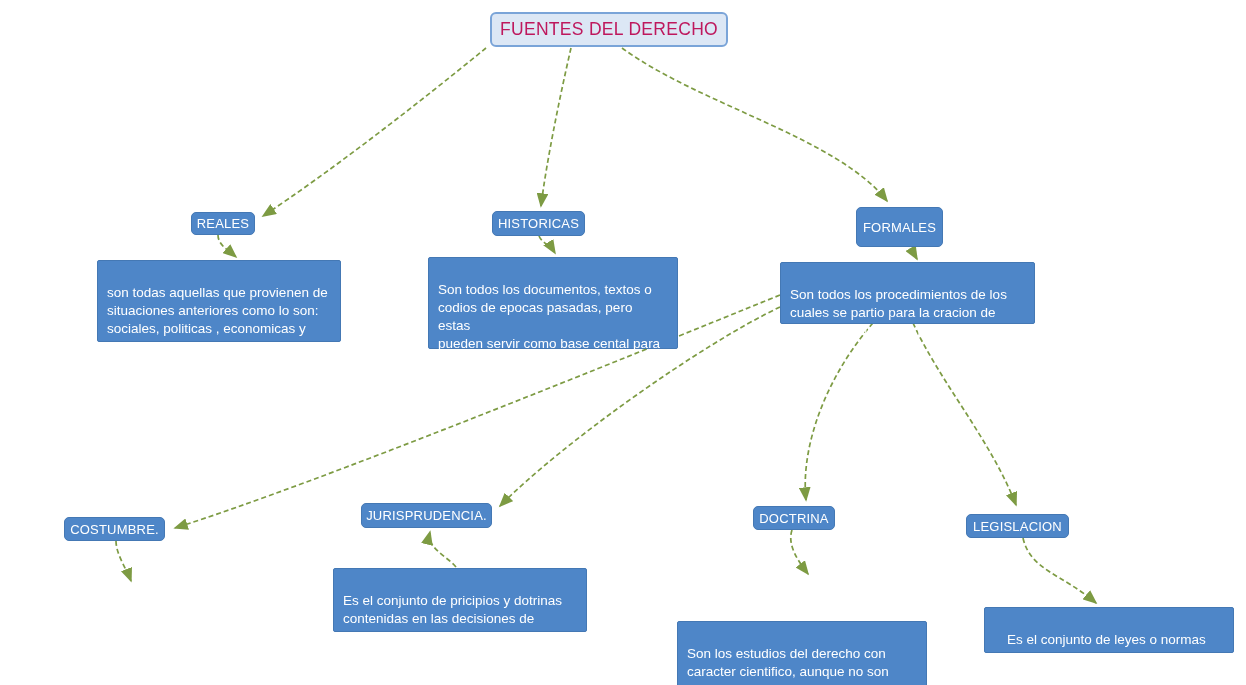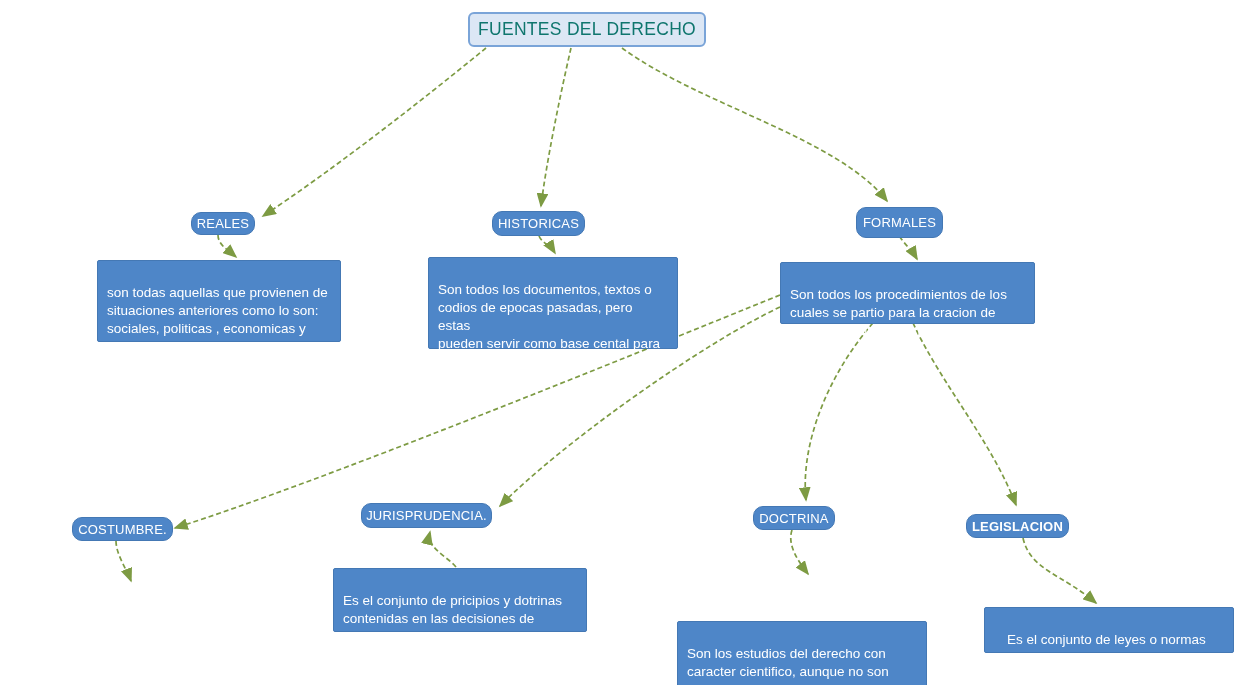--- a/index.html
+++ b/index.html
@@ -4,35 +4,35 @@
 <style>
   html,body{margin:0;padding:0;background:#ffffff;}
   .canvas{
     position:relative;width:1246px;height:685px;background:#ffffff;overflow:hidden;
     font-family:"Liberation Sans",sans-serif;
   }
   .edge-layer{position:absolute;left:0;top:0;width:1246px;height:685px;}
   .edge{fill:none;stroke:#7d9b43;stroke-width:1.7;stroke-dasharray:5 3;}
   .node{
     position:absolute;background:#4e86c8;color:#ffffff;border:1px solid #4478b4;
-    border-radius:10px;box-sizing:border-box;
+    border-radius:5px;box-sizing:border-box;
   }
   .label-node{
     display:flex;align-items:center;justify-content:center;
     font-size:13px;letter-spacing:.2px;white-space:nowrap;
   }
   .desc-node{
     font-size:13.5px;line-height:18px;padding:5px 9px;white-space:pre-line;
     border-radius:2px;
   }
   .title-node{
-    position:absolute;left:468px;top:12px;width:238px;height:35px;box-sizing:border-box;
+    position:absolute;left:490px;top:12px;width:238px;height:35px;box-sizing:border-box;
     background:#dce7f5;border:2px solid #7aa4d8;border-radius:6px;
     display:flex;align-items:center;justify-content:center;
-    color:#0f766e;font-size:17.5px;letter-spacing:.3px;
+    color:#be185d;font-size:17.5px;letter-spacing:.3px;
   }
 </style>
 </head>
 <body>
 
 <div class="canvas">
 
   <svg class="edge-layer" width="1246" height="685" viewBox="0 0 1246 685">
     <defs>
       <marker id="ah" markerWidth="9" markerHeight="7" refX="7.5" refY="3.5" orient="auto">
@@ -72,30 +72,30 @@
   <div class="node label-node" style="left:492px;top:211px;width:93px;height:25px;justify-content:center;">
     <span>HISTORICAS</span>
   </div>
   <div class="node desc-node" style="left:428px;top:257px;width:250px;height:92px;">
     <span>Son todos los documentos, textos o
 codios de epocas pasadas, pero estas
 pueden servir como base cental para
 el derecho actual.</span>
   </div>
 
-  <div class="node label-node" style="left:856px;top:207px;width:87px;height:31px;">
+  <div class="node label-node" style="left:856px;top:207px;width:87px;height:40px;">
     <span>FORMALES</span>
   </div>
   <div class="node desc-node" style="left:780px;top:262px;width:255px;height:62px;">
     <span>Son todos los procedimientos de los
 cuales se partio para la cracion de
 normas juridicas yson las siguientes:</span>
   </div>
 
-  <div class="node label-node" style="left:72px;top:517px;width:101px;height:24px;">
+  <div class="node label-node" style="left:64px;top:517px;width:101px;height:24px;">
     <span>COSTUMBRE.</span>
   </div>
 
   <div class="node label-node" style="left:361px;top:503px;width:131px;height:25px;">
     <span>JURISPRUDENCIA.</span>
   </div>
   <div class="node desc-node" style="left:333px;top:568px;width:254px;height:64px;">
     <span>Es el conjunto de pricipios y dotrinas
 contenidas en las decisiones de
 ciertos tribunales.</span>
@@ -105,21 +105,21 @@
     <span>DOCTRINA</span>
   </div>
   <div class="node desc-node" style="left:677px;top:577px;width:250px;height:100px;margin-top:44px;">
     <span>Son los estudios del derecho con
 caracter cientifico, aunque no son
 vinculantes  pero oueden intervenir
 en la interpretacion y aplicacion de
 leyes.</span>
   </div>
 
-  <div class="node label-node" style="left:966px;top:514px;width:103px;height:24px;font-weight:bold;">
+  <div class="node label-node" style="left:966px;top:514px;width:103px;height:24px;">
     <span>LEGISLACION</span>
   </div>
   <div class="node desc-node" style="left:984px;top:607px;width:250px;height:46px;padding-left:22px;">
     <span>Es el conjunto de leyes o normas
 juridicas dictadas  por una autoridad.</span>
   </div>
 
 </div>
 
 </body></html>

